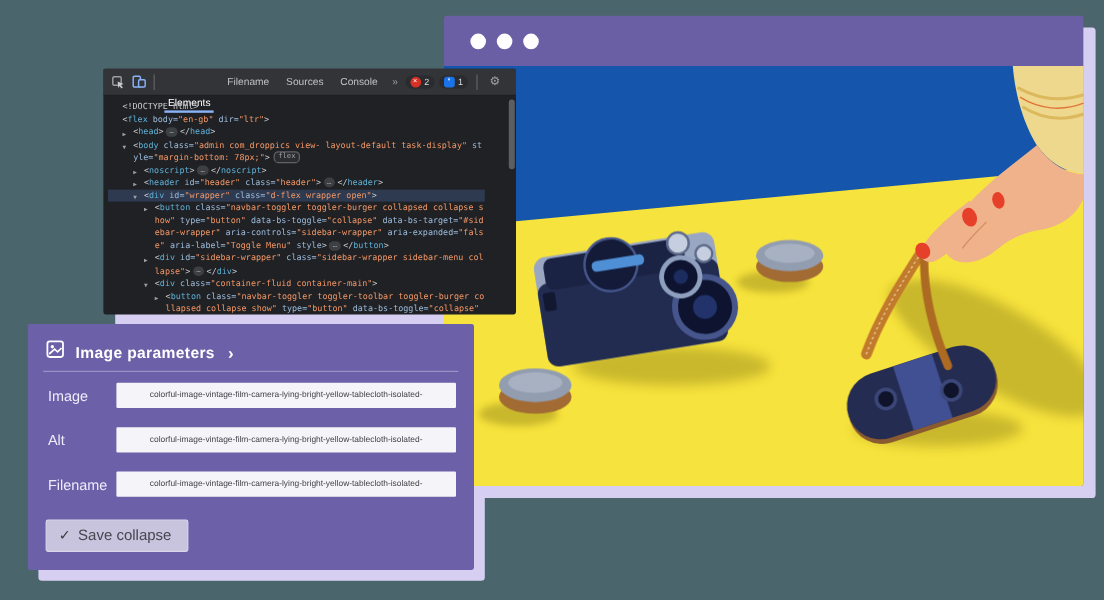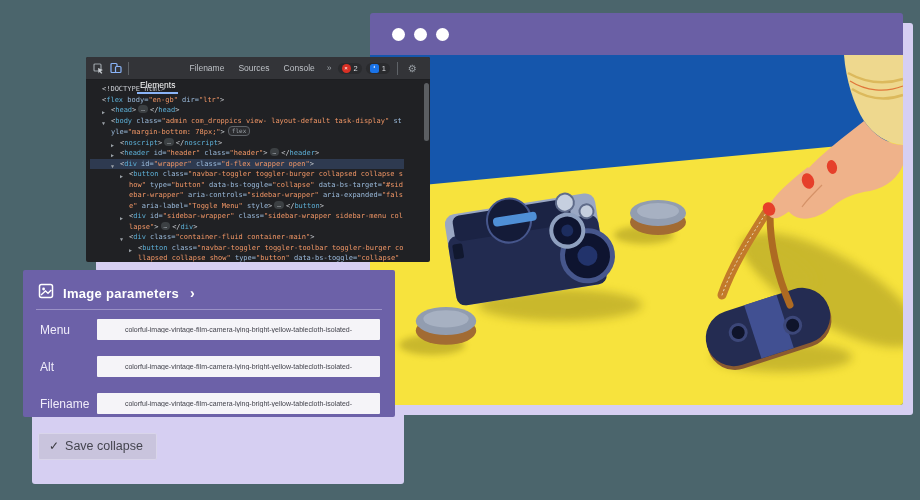--- a/index.html
+++ b/index.html
@@ -43,21 +43,21 @@
   .tok-t{color:var(--tok-tag,#5db0d7);}
   .tok-a{color:var(--tok-attr,#9bbbdc);}
   .tok-v{color:var(--tok-val,#f29766);}
   .tok-e{display:inline-block;background:#3c4043;color:#9aa0a6;border-radius:5px;padding:0 3px;margin:0 2px;
          font-size:6px;line-height:8px;vertical-align:1px;}
   .tok-f{display:inline-block;border:1px solid #5f6368;background:#2b2c2f;color:#9aa0a6;border-radius:4px;
          padding:0 3px;margin-left:3px;font-size:6px;line-height:8px;vertical-align:1px;}
   #dt .scrollbar{position:absolute;right:1px;top:26px;width:5px;height:58px;background:#5b5e62;border-radius:3px;}
 
   
-  #pn{position:absolute;left:23px;top:270px;width:372px;height:147px;border-radius:2px;
+  #pn{position:absolute;left:23px;top:270px;width:372px;height:205px;border-radius:2px;
       background:var(--purple-panel,#6c61a8);color:#fff;}
   #pn .hdr{display:flex;align-items:center;gap:9px;padding:13px 14px 10px 15px;}
   #pn .hdr .title{font-size:13px;font-weight:bold;letter-spacing:.3px;}
   #pn .hdr .chev{font-size:14px;font-weight:bold;margin-left:2px;}
   #pn .divider{position:absolute;left:13px;right:13px;top:39px;border-top:1px solid #9a91c6;}
   #pn .flabel{position:absolute;left:17px;font-size:12px;color:#efecfa;}
   #pn .finput{position:absolute;left:74px;width:283px;height:21px;background:#f5f4f8;border:none;border-radius:1px;
               font-family:"Liberation Sans",sans-serif;font-size:7px;color:#43434c;text-align:center;
               padding:0 6px;box-sizing:border-box;outline:none;}
   #pn .save{position:absolute;left:15px;top:163px;display:flex;align-items:center;gap:6px;
@@ -216,21 +216,21 @@
             <rect x="1.5" y="1.5" width="13" height="13" rx="2" fill="none" stroke="#fff" stroke-width="1.5"></rect>
             <circle cx="5.6" cy="6" r="1.4" fill="#fff"></circle>
             <path d="M3,12 L7.5,8 L10,10.2 L13.3,7" fill="none" stroke="#fff" stroke-width="1.4"></path>
           </svg>
       </span>
       <span class="title">Image parameters</span>
       <span class="chev">›</span>
     </div>
     <div class="divider"></div>
 
-    <span class="flabel" style="top:53px;">Menu</span>
+    <span class="flabel" style="top:53px;">Image</span>
     <input class="finput" style="top: 49px;" value="colorful-image-vintage-film-camera-lying-bright-yellow-tablecloth-isolated-">
     <span class="flabel" style="top:90px;">Alt</span>
     <input class="finput" style="top: 86px;" value="colorful-image-vintage-film-camera-lying-bright-yellow-tablecloth-isolated-">
     <span class="flabel" style="top:127px;">Filename</span>
     <input class="finput" style="top: 123px;" value="colorful-image-vintage-film-camera-lying-bright-yellow-tablecloth-isolated-">
 
     <button class="save">
       <span class="chk">✓</span>
       <span>Save collapse</span>
     </button>

